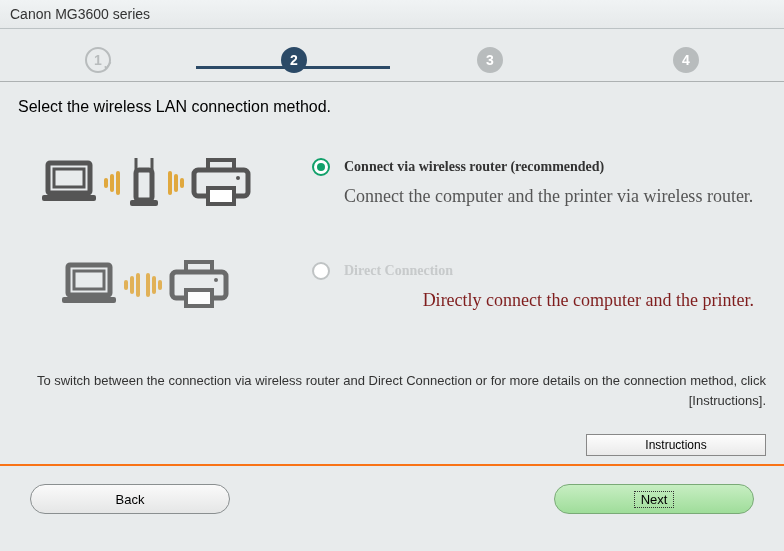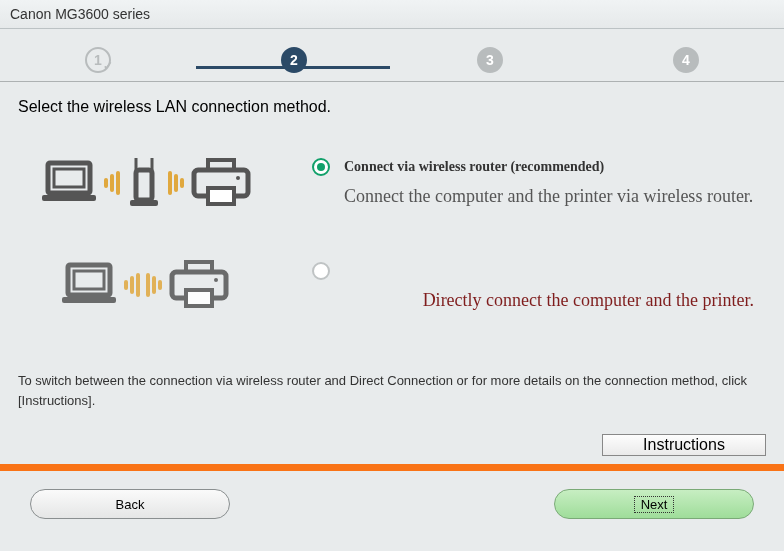--- a/index.html
+++ b/index.html
@@ -97,35 +97,36 @@
   .opt-title { font-weight: bold; color: #333; font-size: 14px; }
   .opt-desc { color: #555; font-size: 18px; padding-left: 32px; }
   .disabled .opt-title { color: #c7cacb; }
   .disabled .opt-desc { color: #7f1d1d; text-align: right; }
   .disabled svg, .disabled .wifi { opacity: 0.85; }
   .hint {
     padding: 0 18px;
     font-size: 13px;
     color: #333;
     line-height: 1.5;
+    text-align: right;
   }
   .instr-row {
     display: flex;
     justify-content: flex-end;
     padding: 24px 18px 8px 18px;
   }
   .instr-btn {
-    width: 164px; height: 22px;
+    width: 180px; height: 22px;
     background: linear-gradient(#fdfdfd,#eaeaea);
     border: 1px solid #888;
-    font-size: 16px;
+    font-size: 12px;
     cursor: pointer;
   }
   .footer {
-    border-top: 7px solid #f97316;
+    border-top: 2px solid #f97316;
     padding: 18px 30px 14px 30px;
     display: flex;
     justify-content: space-between;
     background: #e8ebec;
   }
   .nav-btn {
     width: 200px; height: 30px;
     border-radius: 15px;
     border: 1px solid #8a8f90;
     font-size: 13px;
@@ -230,20 +231,21 @@
       <svg width="62" height="50" viewBox="0 0 62 50">
           <rect x="18" y="2" width="26" height="10" fill="none" stroke="#555" stroke-width="4"></rect>
           <rect x="4" y="12" width="54" height="26" rx="4" fill="none" stroke="#555" stroke-width="5"></rect>
           <circle cx="48" cy="20" r="2" fill="#555"></circle>
           <rect x="18" y="30" width="26" height="16" fill="#fff" stroke="#555" stroke-width="4"></rect>
         </svg>
     </div>
     <div class="opt-text">
       <div class="opt-head">
         <span class="radio"></span>
+        <span class="opt-title">Direct Connection</span>
       </div>
       <div class="opt-desc">Directly connect the computer and the printer.</div>
     </div>
   </div>
 
 </div>
 
 <div class="hint">To switch between the connection via wireless router and Direct Connection or for more details on the connection method, click [Instructions].</div>
 
 <div class="instr-row">

